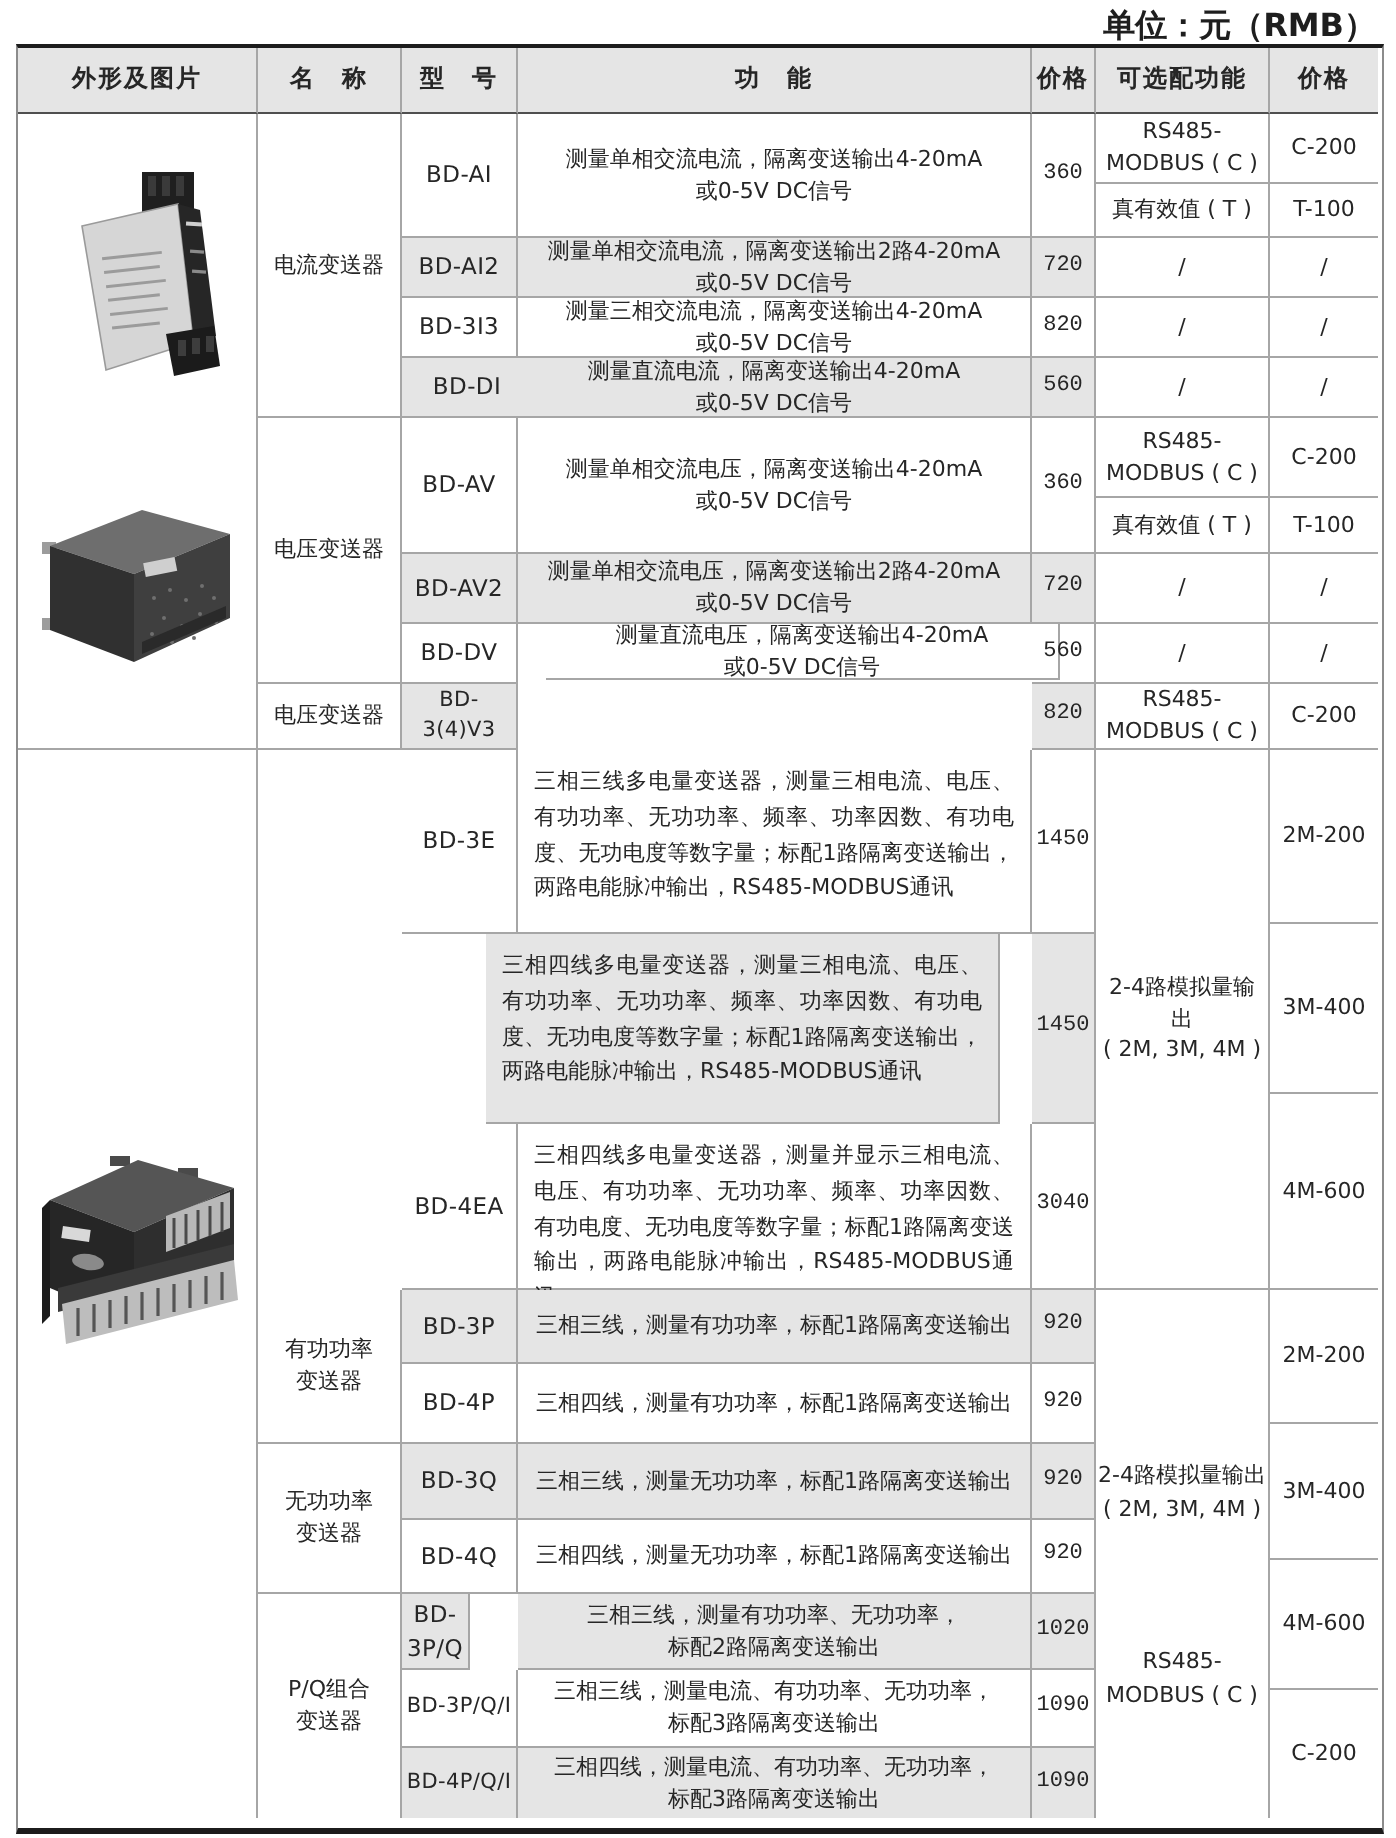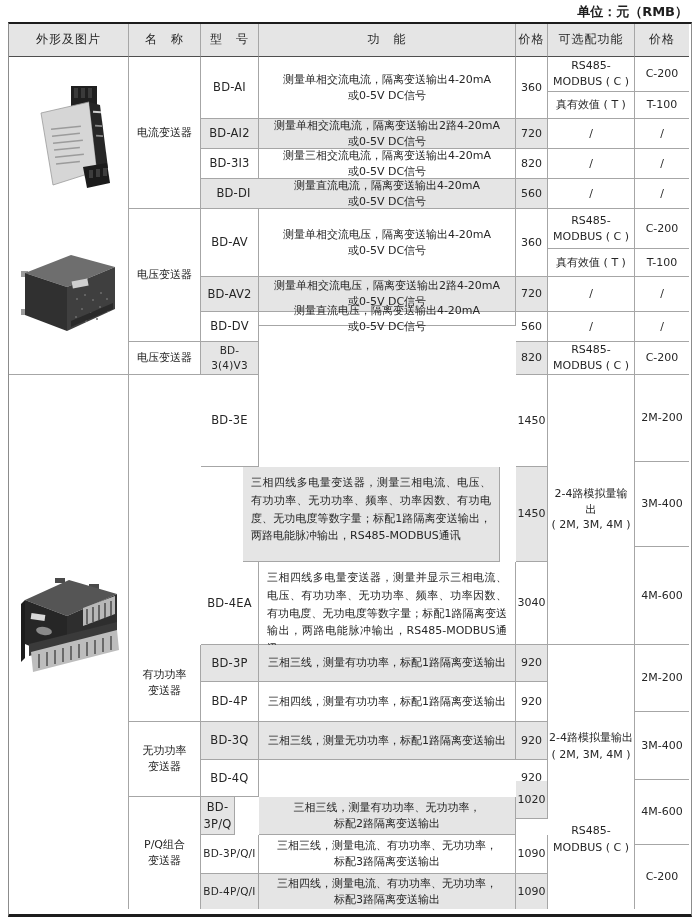--- a/index.html
+++ b/index.html
@@ -1,31 +1,31 @@
 <!DOCTYPE html>
 <html><head>
 <meta charset="utf-8">
 <style>
   html,body{margin:0;padding:0;background:#fff;}
   .doc{position:relative;width:698px;height:919px;background:#fff;overflow:hidden;
        font-family:"DejaVu Sans","Liberation Sans",sans-serif;}
-  .unit{position:absolute;top:3px;right:10px;font-size:13px;font-weight:bold;color:#1e1e1e;}
+  .unit{position:absolute;top:3px;right:10px;font-size:16px;font-weight:bold;color:#1e1e1e;}
   .tbl{position:absolute;left:8px;top:22px;width:682px;height:890px;
        border-top:2px solid #1c1c1c;border-bottom:3px solid #1c1c1c;
        border-left:1px solid #8c8c8c;border-right:1px solid #8c8c8c;background:#fff;}
   .cell{position:absolute;box-sizing:border-box;display:flex;align-items:center;justify-content:center;
         text-align:center;white-space:pre-line;font-size:11px;line-height:1.45;color:#262626;
         border-right:1px solid #a6a6a6;border-bottom:1px solid #a6a6a6;padding:1px 2px;}
-  .hdr{background:#e5e5e5;font-weight:normal;font-size:12px;border-bottom-color:#4f4f4f;letter-spacing:1px;}
+  .hdr{background:#e5e5e5;font-weight:bold;font-size:12px;border-bottom-color:#4f4f4f;letter-spacing:1px;}
   .s{background:#e5e5e5;}
   .fl{display:block;text-align:justify;text-justify:inter-ideograph;padding:7px 8px;line-height:1.62;white-space:normal;}
   .nb{border-bottom:none;}
   .nr{border-right:none;}
   .model{font-size:11.5px;letter-spacing:.2px;}
-  .price{font-size:11px;}
+  .price{font-size:11px;font-family:Liberation Mono, monospace;}
   .opt-tall{padding:0;}
   .opt-block{position:absolute;left:0;width:100%;text-align:center;white-space:pre-line;line-height:1.5;}
   .photo{position:absolute;}
 </style>
 </head>
 <body>
 
 <div class="doc">
 
   <div class="unit">单位：元（RMB）</div>
@@ -159,28 +159,29 @@
     <div class="cell" style="left:250px;top:185px;width:257px;height:68px">测量单相交流电压，隔离变送输出4-20mA
 或0-5V DC信号</div>
     <div class="cell price" style="left:507px;top:185px;width:32px;height:68px">360</div>
 
     <div class="cell model s" style="left:192px;top:253px;width:58px;height:35px">BD-AV2</div>
     <div class="cell s" style="left:250px;top:253px;width:257px;height:35px">测量单相交流电压，隔离变送输出2路4-20mA
 或0-5V DC信号</div>
     <div class="cell price s" style="left:507px;top:253px;width:32px;height:35px">720</div>
 
     <div class="cell model" style="left:192px;top:288px;width:58px;height:30px">BD-DV</div>
-    <div class="cell" style="left:250px;top:288px;width:257px;height:14px">测量直流电压，隔离变送输出4-20mA
+    <div class="cell" style="left:264px;top:288px;width:257px;height:28px">测量直流电压，隔离变送输出4-20mA
 或0-5V DC信号</div>
     <div class="cell price" style="left:507px;top:288px;width:32px;height:30px">560</div>
 
     <div class="cell model s" style="left:192px;top:318px;width:58px;height:33px;font-size:10.5px">BD-3(4)V3</div>
     <div class="cell price s" style="left:507px;top:318px;width:32px;height:33px">820</div>
 
     <div class="cell model" style="left:192px;top:351px;width:58px;height:92px">BD-3E</div>
+    <div class="cell fl" style="left:250px;top:351px;width:257px;height:92px">三相三线多电量变送器，测量三相电流、电压、有功功率、无功功率、频率、功率因数、有功电度、无功电度等数字量；标配1路隔离变送输出，两路电能脉冲输出，RS485-MODBUS通讯</div>
     <div class="cell price" style="left:507px;top:351px;width:32px;height:92px">1450</div>
 
     <div class="cell fl s" style="left:234px;top:443px;width:257px;height:95px">三相四线多电量变送器，测量三相电流、电压、有功功率、无功功率、频率、功率因数、有功电度、无功电度等数字量；标配1路隔离变送输出，两路电能脉冲输出，RS485-MODBUS通讯</div>
     <div class="cell price s" style="left:507px;top:443px;width:32px;height:95px">1450</div>
 
     <div class="cell model" style="left:192px;top:538px;width:58px;height:83px">BD-4EA</div>
     <div class="cell fl" style="left:250px;top:538px;width:257px;height:83px">三相四线多电量变送器，测量并显示三相电流、电压、有功功率、无功功率、频率、功率因数、有功电度、无功电度等数字量；标配1路隔离变送输出，两路电能脉冲输出，RS485-MODBUS通讯</div>
     <div class="cell price" style="left:507px;top:538px;width:32px;height:83px">3040</div>
 
     <div class="cell model s" style="left:192px;top:621px;width:58px;height:37px">BD-3P</div>
@@ -189,26 +190,27 @@
 
     <div class="cell model" style="left:192px;top:658px;width:58px;height:40px">BD-4P</div>
     <div class="cell" style="left:250px;top:658px;width:257px;height:40px">三相四线，测量有功功率，标配1路隔离变送输出</div>
     <div class="cell price" style="left:507px;top:658px;width:32px;height:40px">920</div>
 
     <div class="cell model s" style="left:192px;top:698px;width:58px;height:38px">BD-3Q</div>
     <div class="cell s" style="left:250px;top:698px;width:257px;height:38px">三相三线，测量无功功率，标配1路隔离变送输出</div>
     <div class="cell price s" style="left:507px;top:698px;width:32px;height:38px">920</div>
 
     <div class="cell model" style="left:192px;top:736px;width:58px;height:37px">BD-4Q</div>
+    <div class="cell" style="left:250px;top:736px;width:257px;height:37px">三相四线，测量无功功率，标配1路隔离变送输出</div>
     <div class="cell price" style="left:507px;top:736px;width:32px;height:37px">920</div>
 
     <div class="cell model s" style="left:192px;top:773px;width:34px;height:38px">BD-3P/Q</div>
     <div class="cell s" style="left:250px;top:773px;width:257px;height:38px">三相三线，测量有功功率、无功功率，
 标配2路隔离变送输出</div>
-    <div class="cell price s" style="left:507px;top:757px;width:32px;height:38px">1020</div>
+    <div class="cell price s" style="left:507px;top:773px;width:32px;height:38px">1020</div>
 
     <div class="cell model" style="left:192px;top:811px;width:58px;height:39px;font-size:10.5px">BD-3P/Q/I</div>
     <div class="cell" style="left:250px;top:811px;width:257px;height:39px">三相三线，测量电流、有功功率、无功功率，
 标配3路隔离变送输出</div>
     <div class="cell price" style="left:507px;top:811px;width:32px;height:39px">1090</div>
 
     <div class="cell model s nb" style="left:192px;top:850px;width:58px;height:35px;font-size:10.5px">BD-4P/Q/I</div>
     <div class="cell s nb" style="left:250px;top:850px;width:257px;height:35px">三相四线，测量电流、有功功率、无功功率，
 标配3路隔离变送输出</div>
     <div class="cell price s nb" style="left:507px;top:850px;width:32px;height:35px">1090</div>

